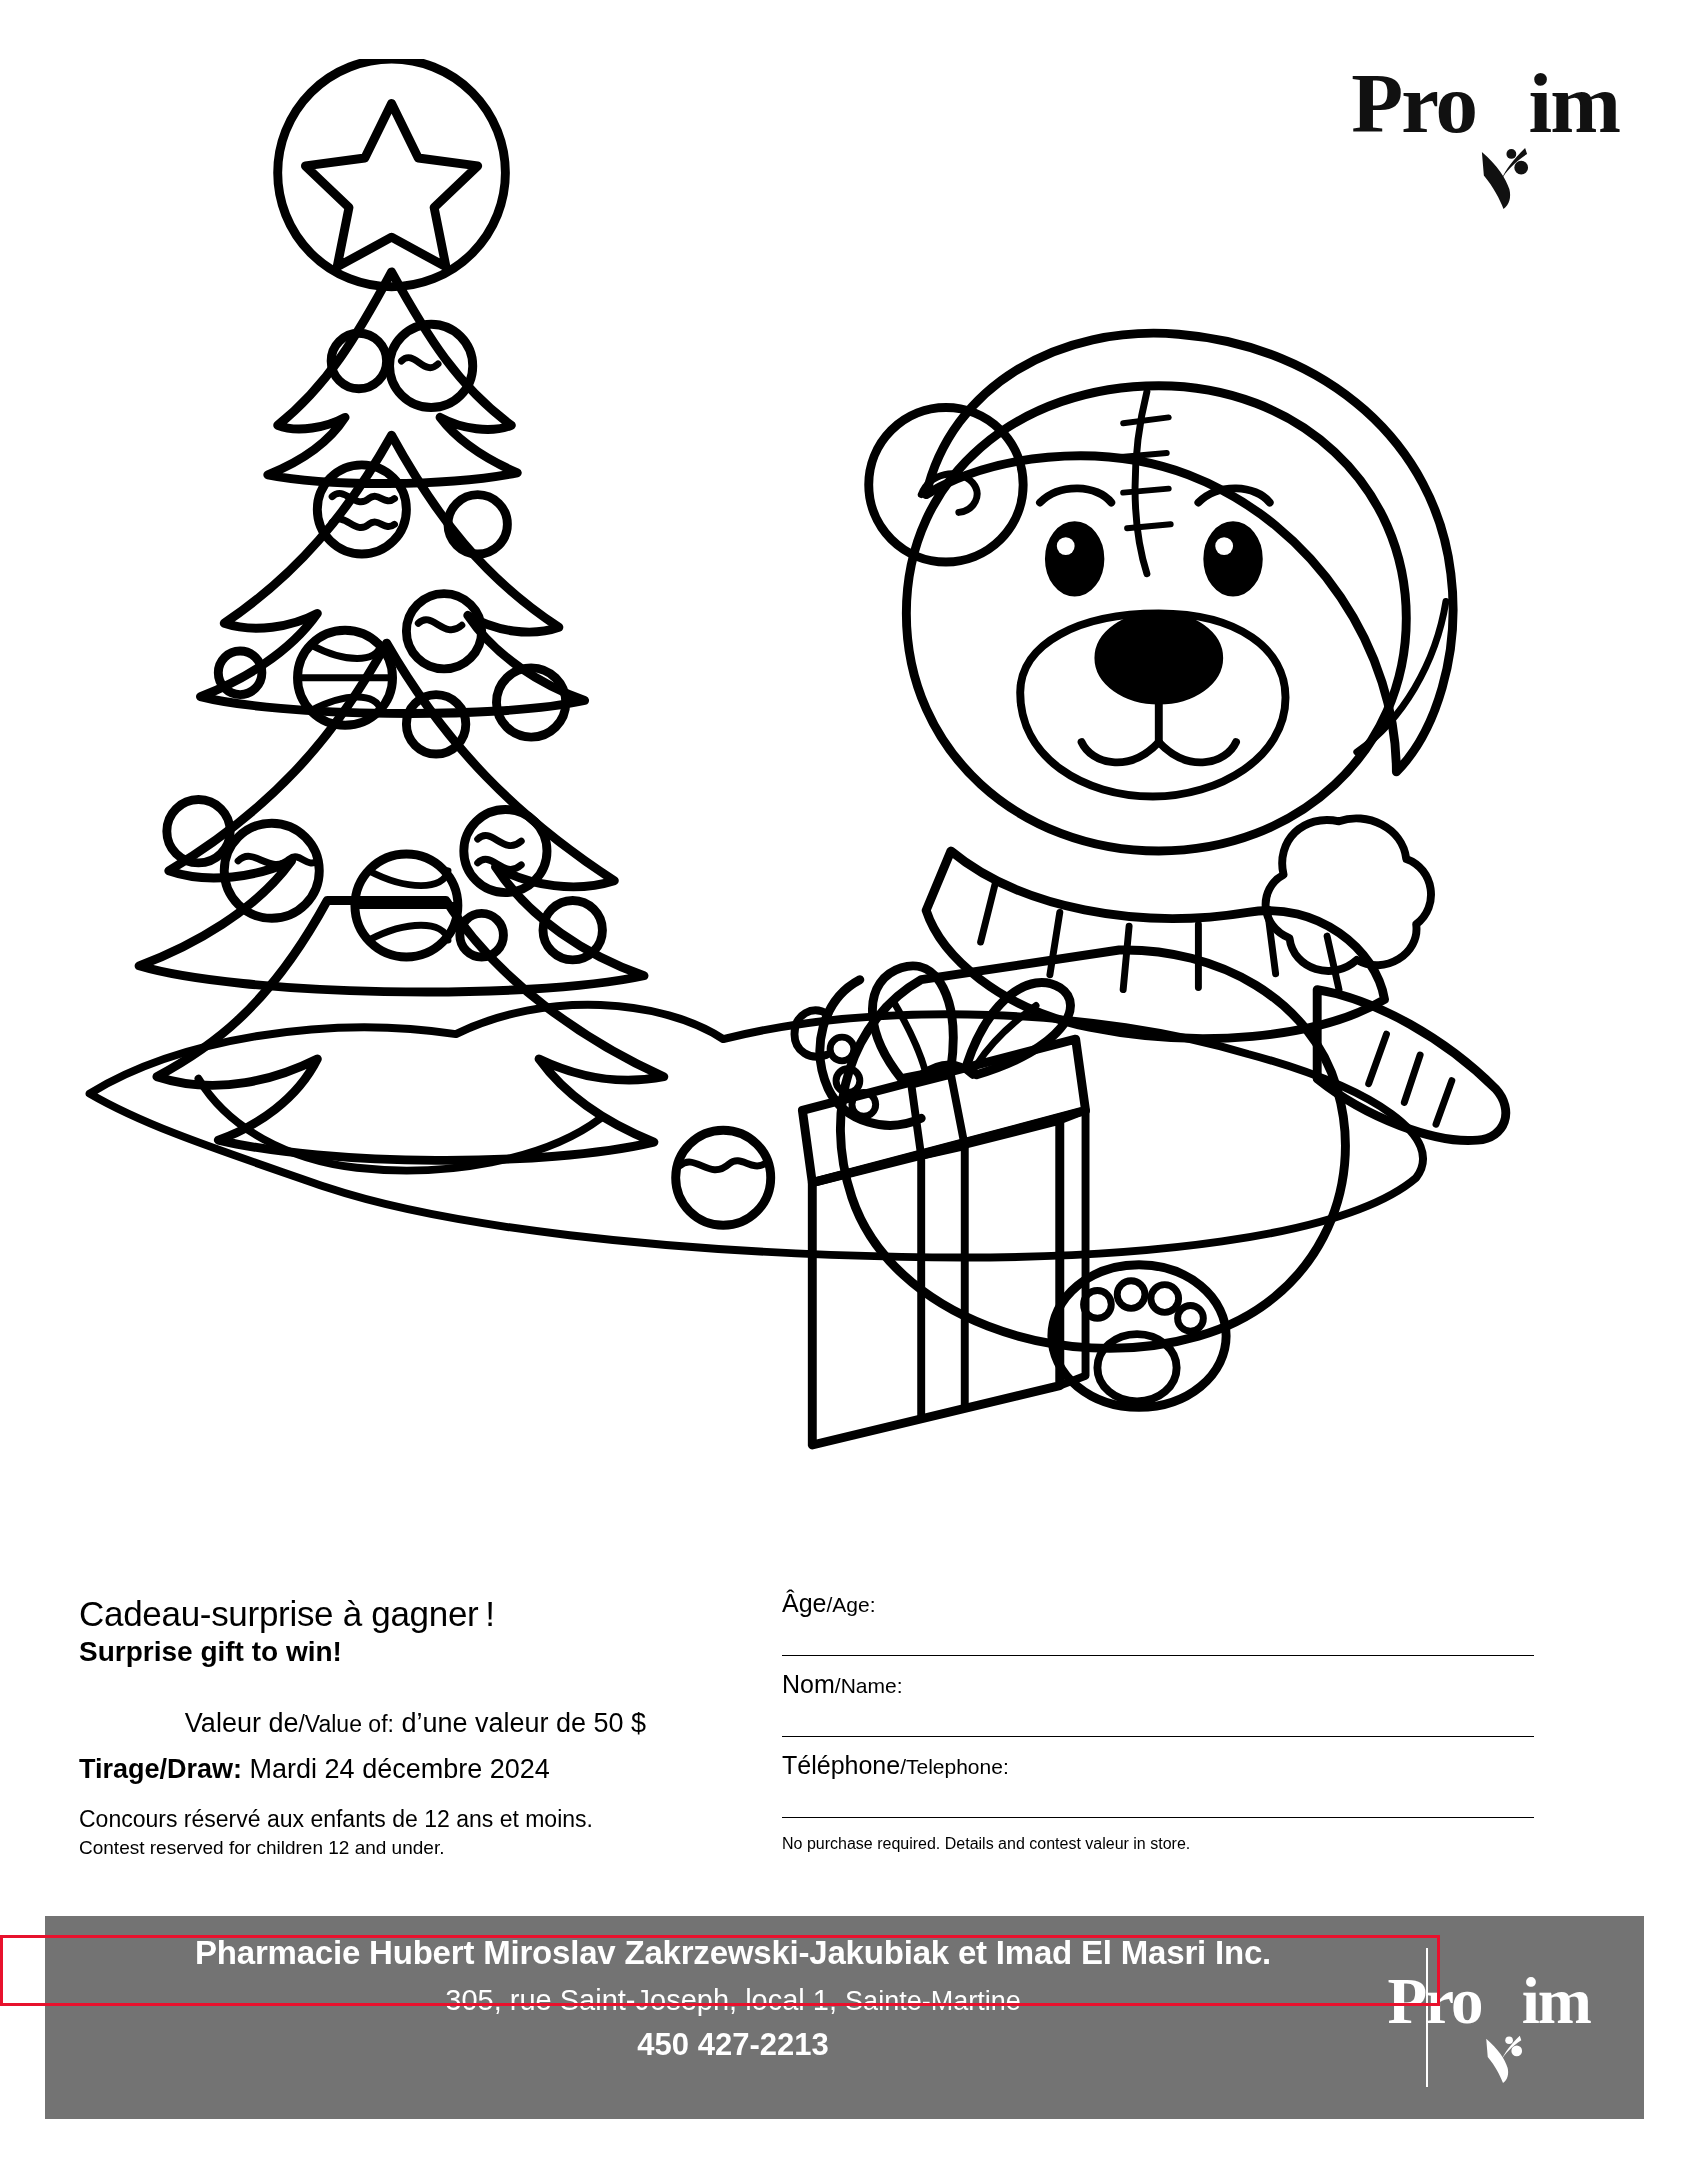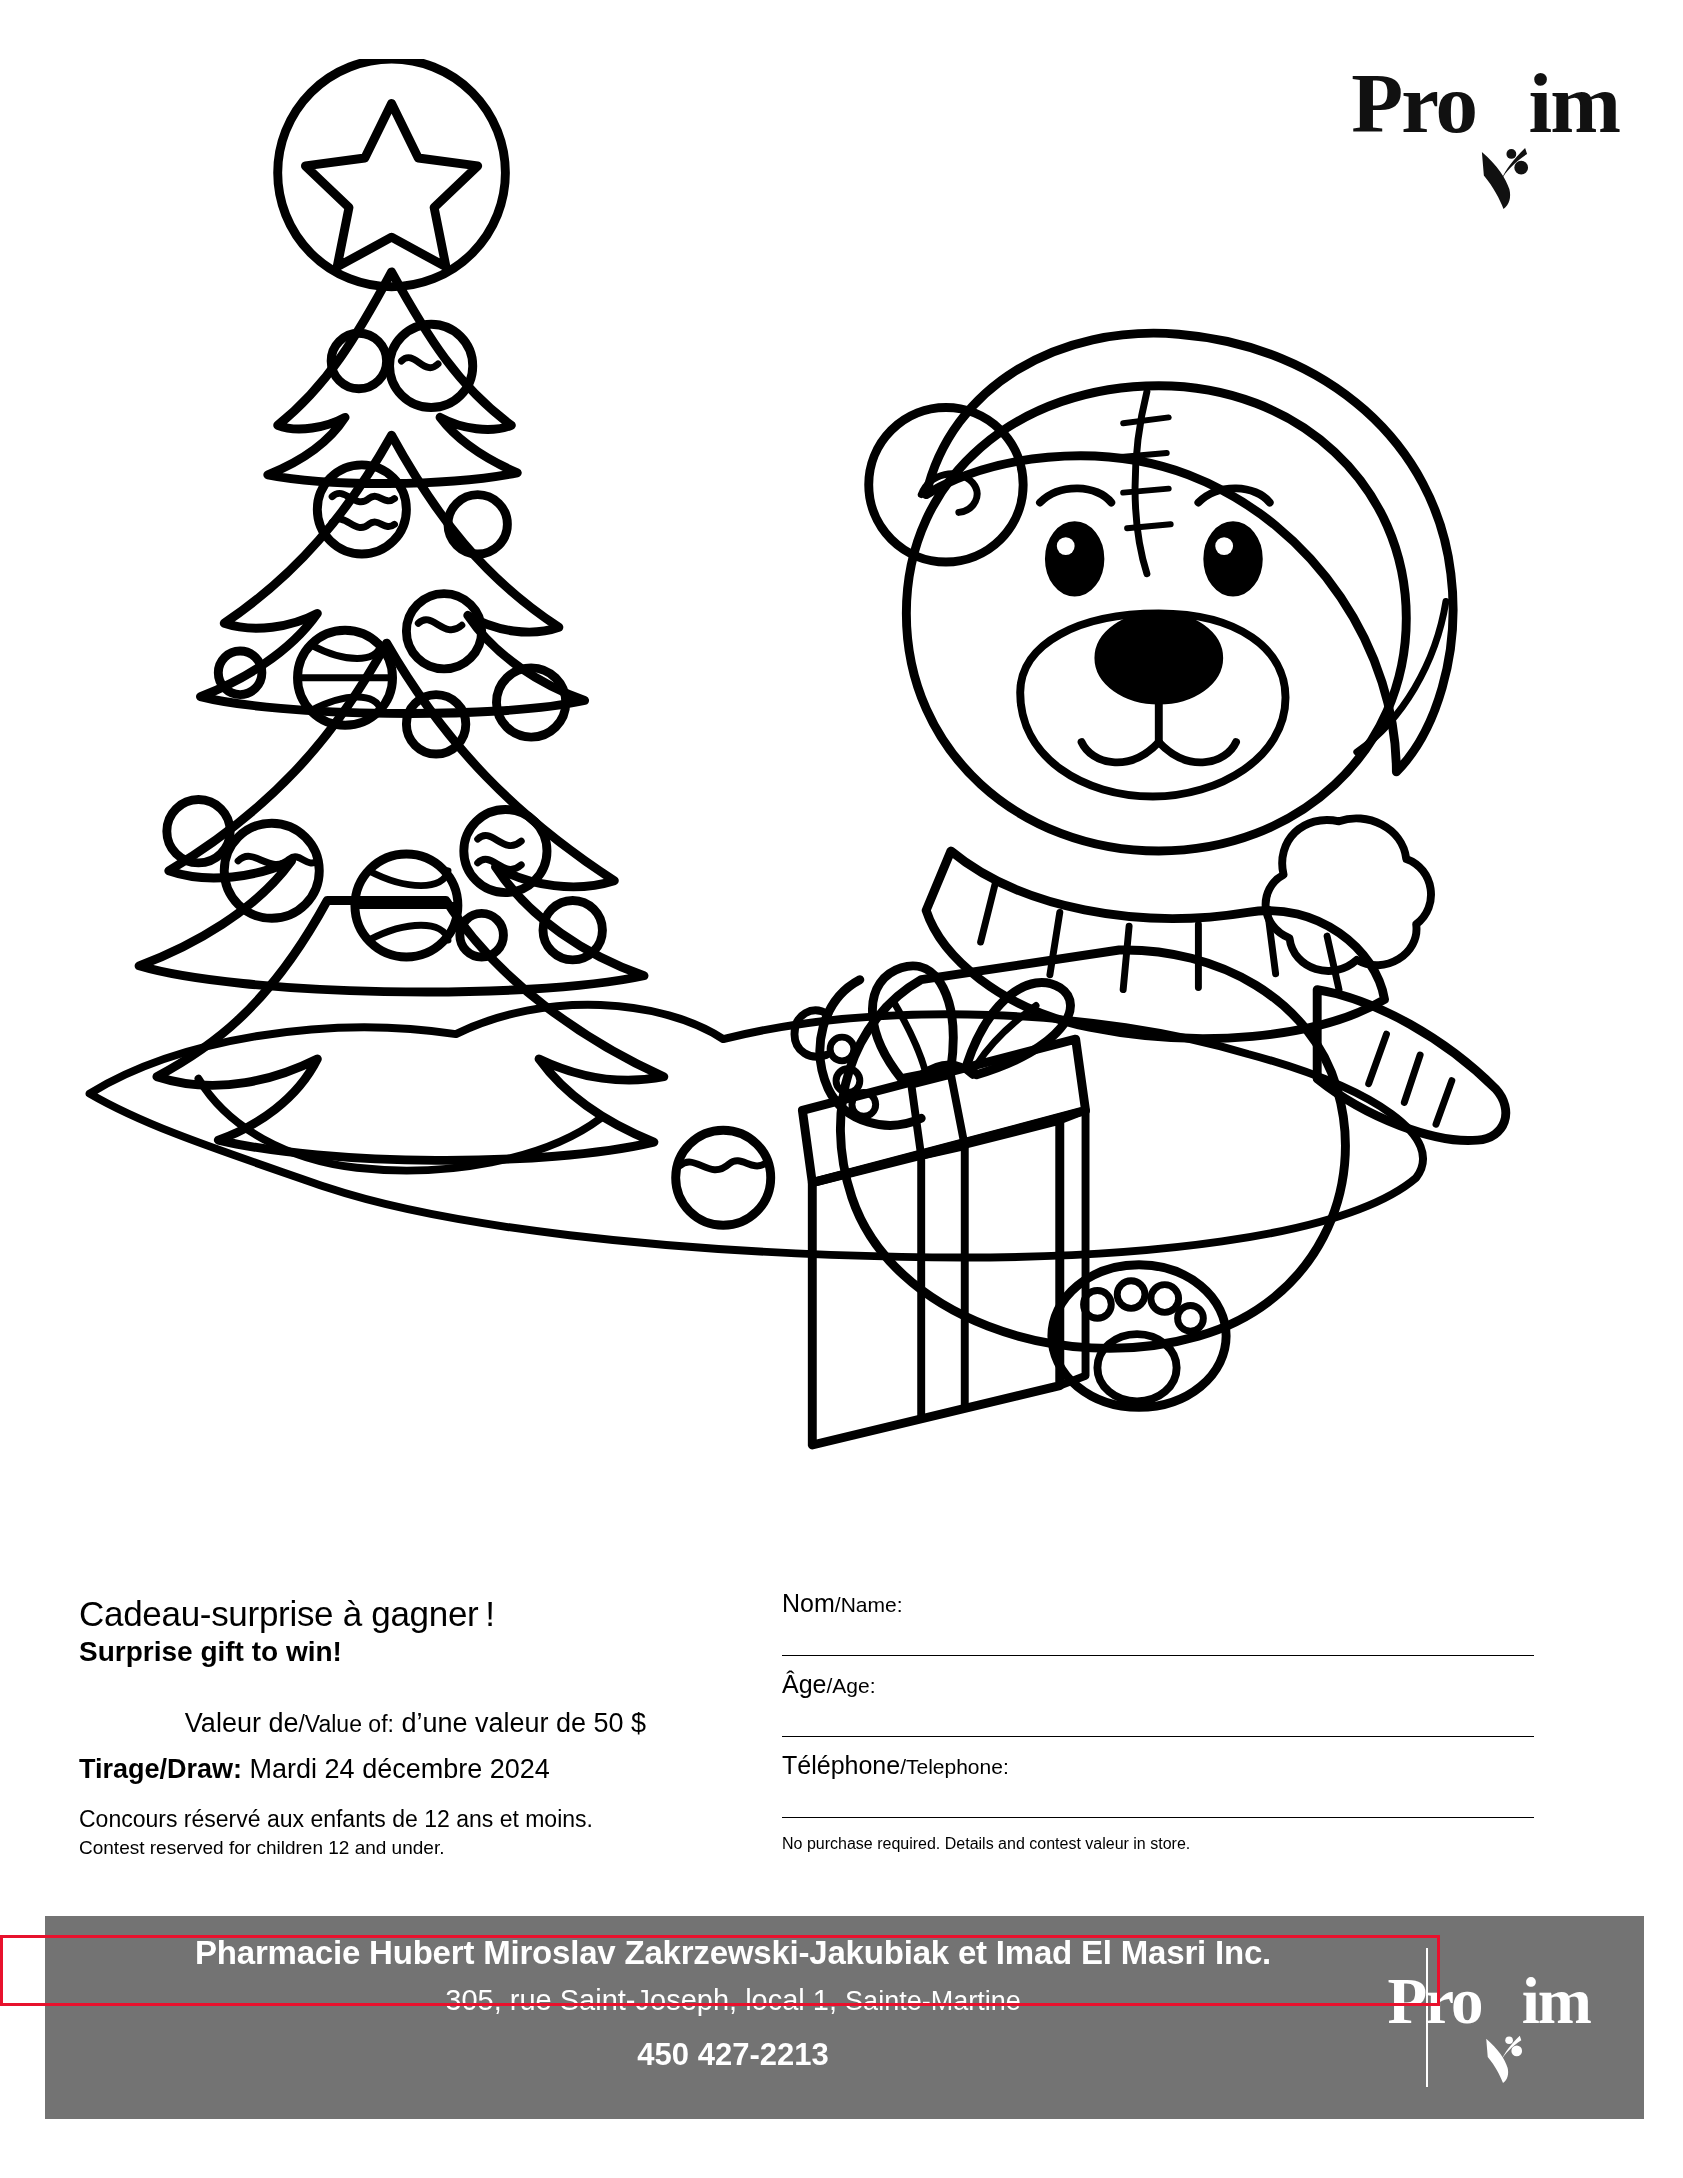--- a/index.html
+++ b/index.html
@@ -142,21 +142,21 @@
     font-weight: bold;
     letter-spacing: -0.2px;
     white-space: nowrap;
   }
   .pharmacy-address {
     margin-top: 12px;
     font-size: 29px;
   }
   .pharmacy-address .city { font-size: 27px; }
   .pharmacy-phone {
-    margin-top: 20px;
+    margin-top: 10px;
     font-size: 31px;
     font-weight: bold;
   }
   #footer-divider {
     position: absolute;
     left: 1381px;
     top: 32px;
     width: 2px;
     height: 139px;
     background: #ffffff;
@@ -311,26 +311,26 @@
     <span class="bold">Tirage/Draw:</span>
     <span>Mardi 24 décembre 2024</span>
   </p>
 
   <p class="rules-fr">Concours réservé aux enfants de 12 ans et moins.</p>
   <p class="rules-en">Contest reserved for children 12 and under.</p>
 </div>
 
 <div id="entry-form">
   <div class="field-row">
+    <span class="field-label"><span>Âge</span><span class="en">/Age:</span></span>
+    <div class="field-underline"></div>
+  </div>
+
+  <div class="field-row">
     <span class="field-label"><span>Nom</span><span class="en">/Name:</span></span>
-    <div class="field-underline"></div>
-  </div>
-
-  <div class="field-row">
-    <span class="field-label"><span>Âge</span><span class="en">/Age:</span></span>
     <div class="field-underline"></div>
   </div>
 
   <div class="field-row">
     <span class="field-label"><span>Téléphone</span><span class="en">/Telephone:</span></span>
     <div class="field-underline"></div>
   </div>
 
   <p class="disclaimer-en">No purchase required. Details and contest valeur  in store.</p>
 </div>

